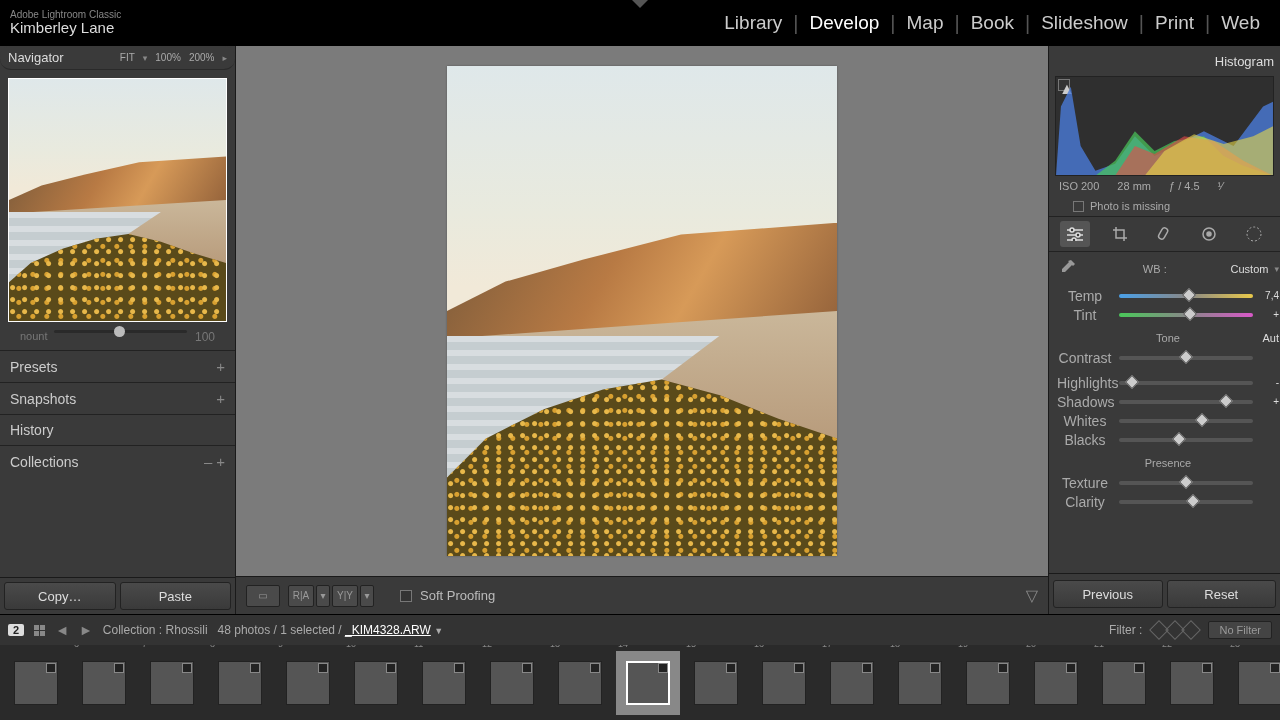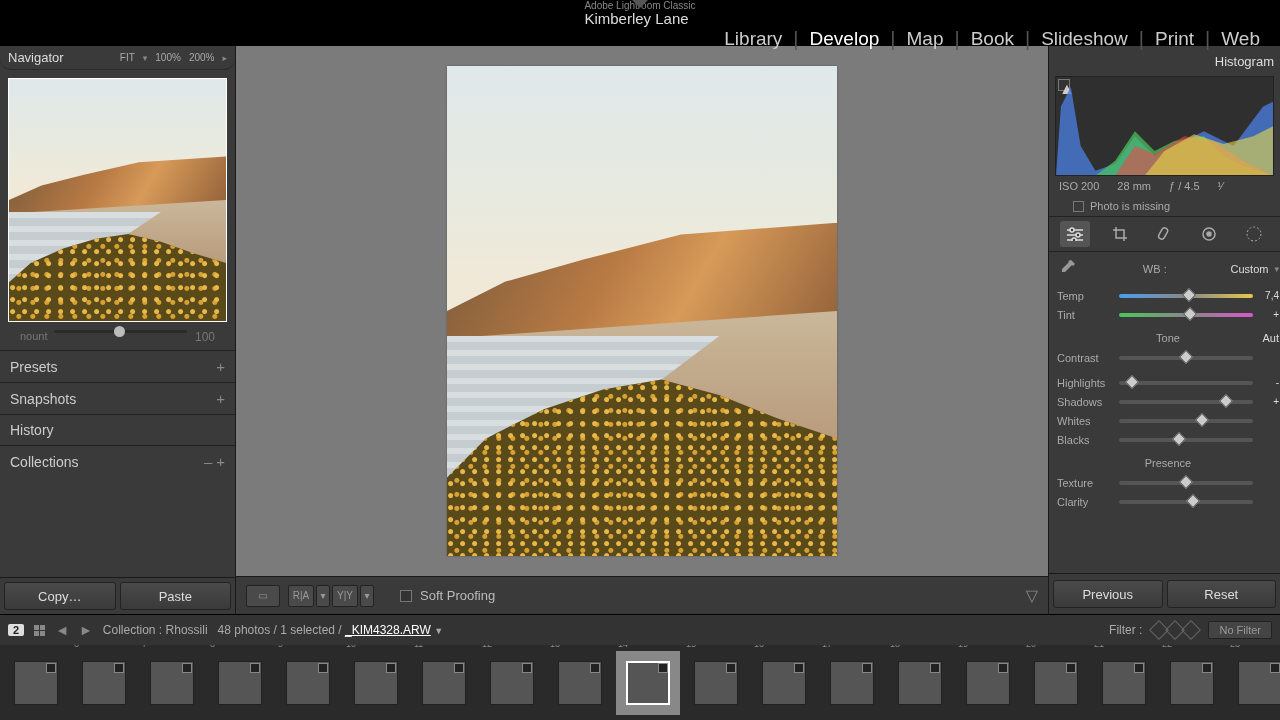--- a/index.html
+++ b/index.html
@@ -1,20 +1,20 @@
 <!DOCTYPE html>
 <html><head>
 <meta charset="utf-8">
 <style>
 * { margin: 0; padding: 0; box-sizing: border-box; font-family: -apple-system, "Segoe UI", Arial, sans-serif; user-select: none; }
 html, body { width: 1280px; height: 720px; overflow: hidden; background: #2a2a2a; color: #ccc; }
 .app { width: 1280px; height: 720px; display: flex; flex-direction: column; background: #323232; }
 
 
-.topbar { height: 46px; background: #000; display: flex; align-items: center; padding: 0 10px; position: relative; flex-direction: column; }
+.topbar { height: 46px; background: #000; display: flex; align-items: center; padding: 0 10px; position: relative; }
 .brand { display: flex; flex-direction: column; line-height: 1.1; }
 .brand-app { font-size: 10px; color: #888; }
 .brand-user { font-size: 15px; color: #ddd; }
 .modules { margin-left: auto; display: flex; align-items: center; gap: 0; }
 .modules .mod { font-size: 19px; color: #ccc; padding: 0 10px; cursor: pointer; }
 .modules .mod.active { color: #fff; font-weight: 500; }
 .modules .sep { color: #555; font-size: 20px; padding: 0 1px; }
 .top-triangle { position:absolute; left:50%; top:0; transform:translateX(-50%); width:0;height:0;border-left:8px solid transparent;border-right:8px solid transparent;border-top:8px solid #555;}
 
 
@@ -72,21 +72,21 @@
 .tool-strip{height:36px;border-top:1px solid #222;border-bottom:1px solid #222;display:flex;align-items:center;justify-content:space-around;padding:0 4px;}
 .tool{width:30px;height:26px;display:flex;align-items:center;justify-content:center;color:#aaa;cursor:pointer;border-radius:3px;}
 .tool.active{background:#555;color:#eee;}
 .basic{padding:6px 1px 0 8px;font-size:11px;color:#aaa;}
 .wb-row{display:flex;align-items:center;gap:6px;margin-bottom:6px;}
 .eyedrop{width:22px;height:22px;color:#999;}
 .wb-label{flex:1;text-align:center;}
 .wb-val{color:#ddd;}
 .wb-chev{color:#888;font-size:9px;}
 .slider-row{display:flex;align-items:center;height:19px;gap:6px;}
-.slider-row .lbl{width:56px;text-align:left;font-size:11px;}
+.slider-row .lbl{width:56px;text-align:center;font-size:14px;}
 .slider-row .trk{flex:1;height:4px;border-radius:2px;position:relative;}
 .slider-row .kn{position:absolute;top:-4px;width:10px;height:10px;transform:translateX(-50%) rotate(45deg);background:#ccc;border:1px solid #555;}
 .slider-row .v{width:20px;text-align:right;font-size:10px;color:#ddd;}
 .sect-head{text-align:center;font-size:11px;color:#aaa;margin:8px 0 4px;position:relative;}
 .auto-btn{position:absolute;right:0;top:0;font-size:11px;color:#ddd;cursor:pointer;}
 .grad-temp{background:linear-gradient(90deg,#4aa0e8,#888 50%,#e8c84a);}
 .grad-tint{background:linear-gradient(90deg,#4ac85a,#888 50%,#d858c8);}
 .grad-gray{background:#555;}
 .right-buttons{margin-top:auto;display:flex;gap:4px;padding:6px 4px;border-top:1px solid #1a1a1a;}
 

